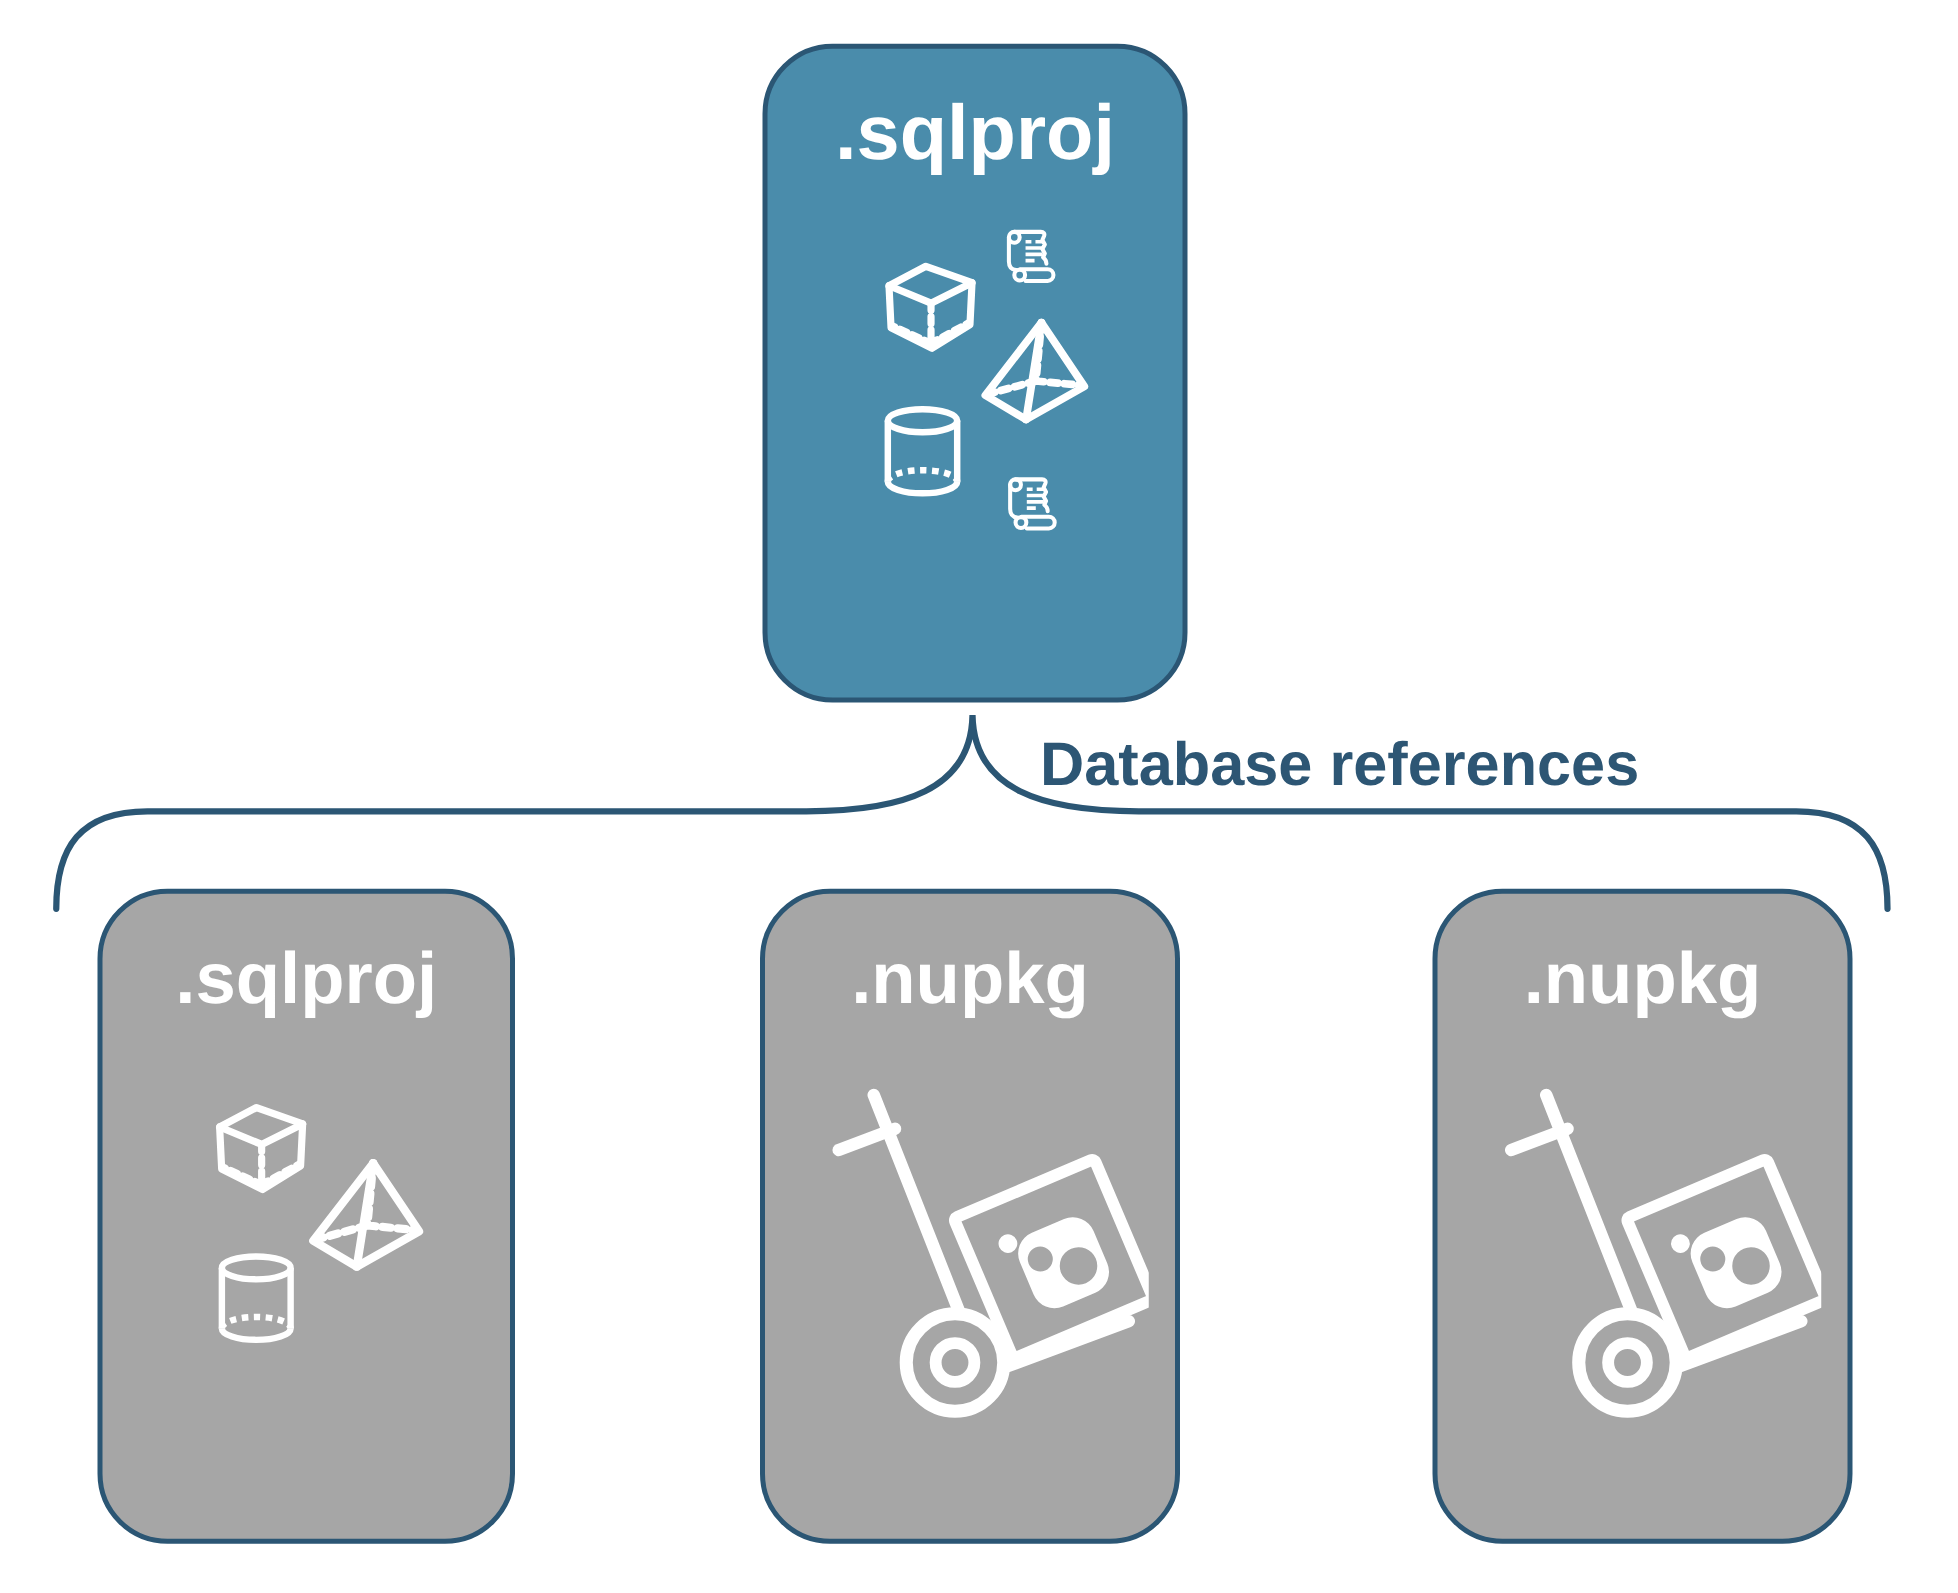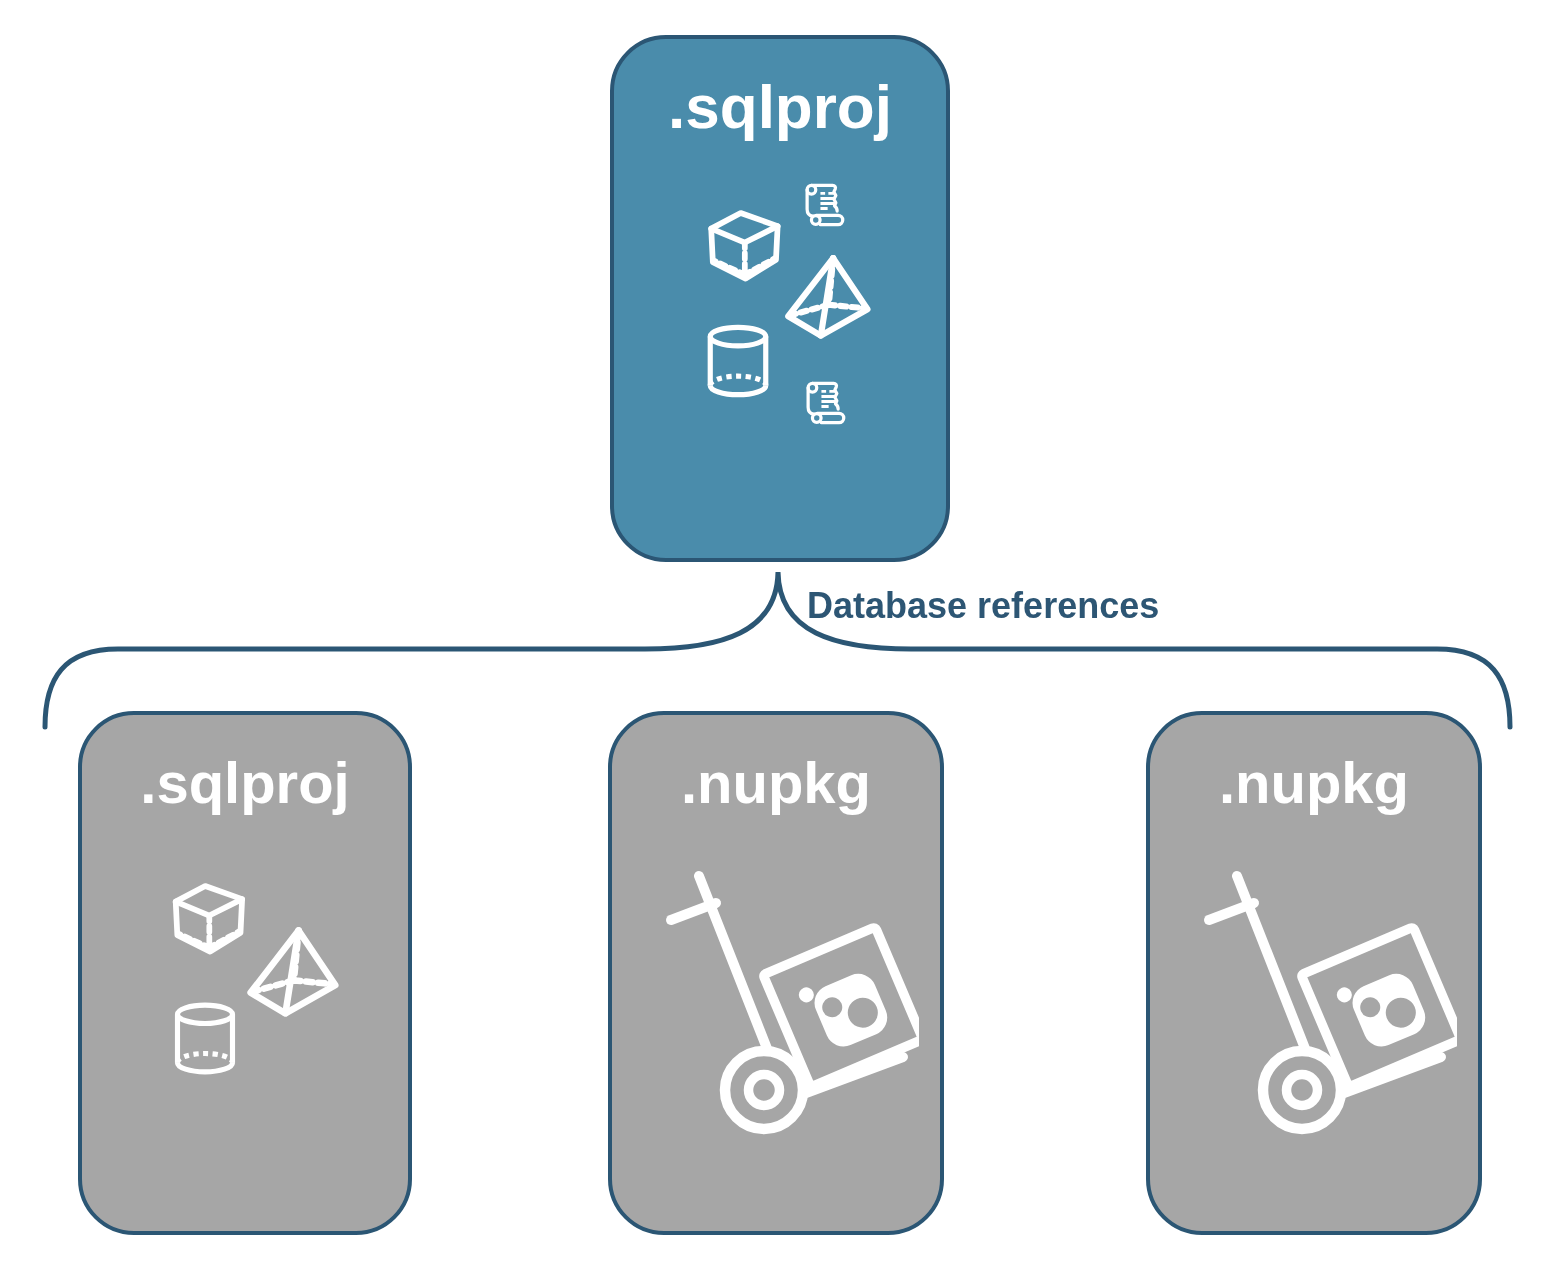--- a/index.html
+++ b/index.html
@@ -31,22 +31,22 @@
   .child-title { top:30px;  font-size:58px; line-height:1.3; }
   .icon { position:absolute; }
   .connector-svg {
     position:absolute;
     left:0; top:0;
     width:1566px; height:1274px;
     pointer-events:none;
   }
   .connector-label {
     position:absolute;
-    left:807px; top:588px;
-    font-size:36px;
+    left:832px; top:588px;
+    font-size:49px;
     font-weight:bold;
     color:#2d5674;
     line-height:1;
     white-space:nowrap;
   }
 </style>
 </head>
 <body>
 
 <svg width="0" height="0" style="position:absolute" aria-hidden="true">

